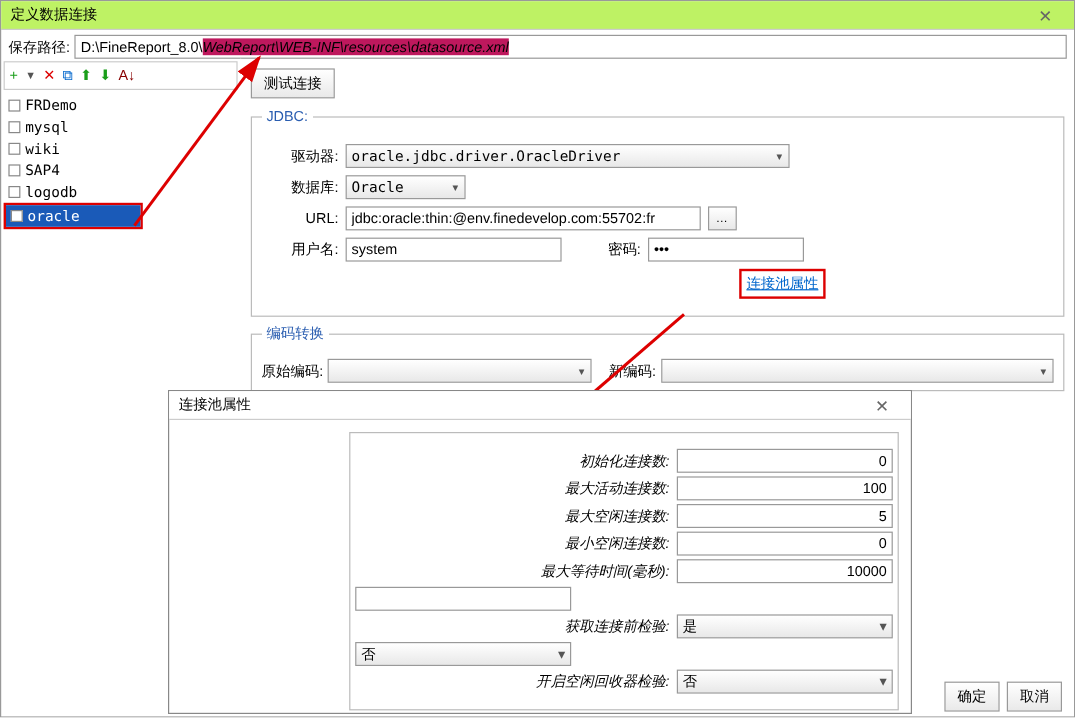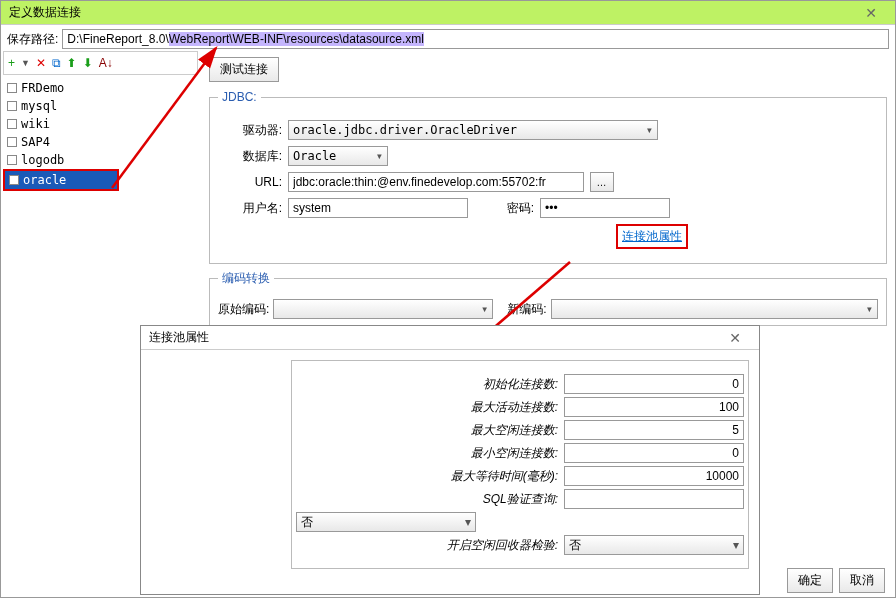--- a/index.html
+++ b/index.html
@@ -5,21 +5,21 @@
 * { box-sizing: border-box; margin: 0; padding: 0; }
 body { font-family: "Microsoft YaHei", SimSun, sans-serif; font-size: 12px; background: #fff; width: 896px; height: 598px; position: relative; overflow: hidden; }
 .window { position: absolute; background: #fff; border: 1px solid #999; }
 .main-window { left: 0; top: 0; width: 896px; height: 598px; }
 .titlebar { height: 24px; background: #bef264; border-bottom: 1px solid #ccc; display: flex; align-items: center; padding: 0 4px; position: relative; }
 .titlebar .title { flex: 1; padding-left: 4px; font-size: 12px; }
 .close-x { width: 40px; height: 22px; display: flex; align-items: center; justify-content: center; font-size: 14px; color: #666; }
 .path-row { display: flex; align-items: center; padding: 4px 6px; gap: 4px; }
 .path-row label { white-space: nowrap; }
 .path-input { flex: 1; border: 1px solid #999; padding: 2px 4px; font-size: 12px; height: 20px; font-family: inherit; }
-.hl { background: #c4b5fd; }
+.hl { background: #be185d; font-style: italic; }
 .body-area { display: flex; position: absolute; top: 48px; left: 0; right: 0; bottom: 28px; }
 .sidebar { width: 200px; border-right: 1px solid #fff; }
 .toolbar { height: 24px; border: 1px solid #ccc; margin: 2px; display: flex; align-items: center; gap: 6px; padding: 0 4px; }
 .tico { font-size: 12px; cursor: pointer; }
 .green { color: #1a9e1a; }
 .red { color: #d00; }
 .dark-red { color: #800; }
 .blue { color: #06c; }
 .db-list { padding: 2px; }
 .db-item { display: flex; align-items: center; gap: 4px; padding: 2px 4px; font-family: monospace; font-size: 12px; }
@@ -191,22 +191,27 @@
         </div>
       <div class="prow">
           <span class="plabel">最小空闲连接数:</span>
           <input class="pval" value="0" style="">
         </div>
       <div class="prow">
           <span class="plabel">最大等待时间(毫秒):</span>
           <input class="pval" value="10000" style="">
         </div>
       <div class="prow">
-          <span class="plabel">SQL验证查询:</span>
           <input class="pval pvall" value="" style="">
+        </div>
+      <div class="prow">
+          <span class="plabel">获取连接前检验:</span>
+          <div class="psel">
+            <span>是</span>
+          </div>
         </div>
       <div class="prow">
           <div class="psel">
             <span>否</span>
           </div>
         </div>
       <div class="prow">
           <span class="plabel">开启空闲回收器检验:</span>
           <div class="psel">
             <span>否</span>

